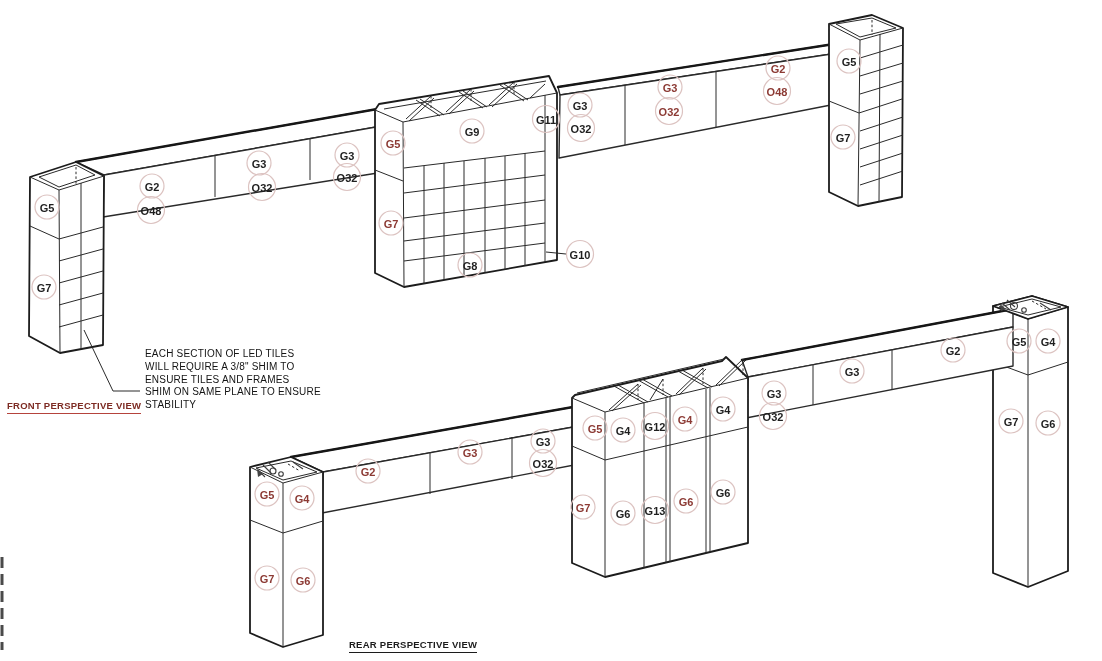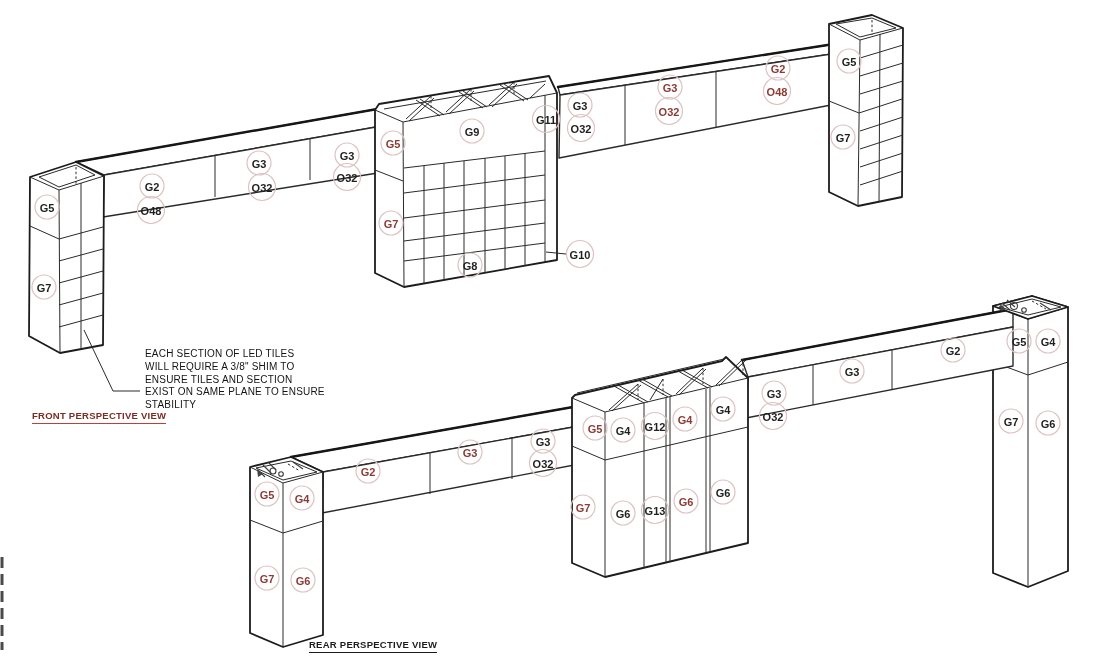--- a/index.html
+++ b/index.html
@@ -10,21 +10,21 @@
   .f  {fill:#ffffff;stroke:#2a2a2a;stroke-width:1.4;stroke-linejoin:round;}
   .fh {fill:#ffffff;stroke:#1c1c1c;stroke-width:1.8;stroke-linejoin:round;}
   .l  {fill:none;stroke:#2a2a2a;stroke-width:1;}
   .hl {fill:none;stroke:#161616;stroke-width:2.4;stroke-linecap:round;}
   .d  {fill:none;stroke:#2a2a2a;stroke-width:1;stroke-dasharray:2.5 2.2;}
   .scr{fill:none;stroke:#3c3c3c;stroke-width:1.1;}
   text.lbl{font:700 11px "Liberation Sans",sans-serif;text-anchor:middle;dominant-baseline:central;}
   
   .view-title{position:absolute;display:inline-block;font:700 9.5px "Liberation Sans",sans-serif;
               letter-spacing:.25px;padding-bottom:2px;border-bottom:1.5px solid #1c1c1c;white-space:nowrap;}
-  #front-title{left:7px;top:410px;margin-left:25px;}
+  #front-title{left:7px;top:400px;}
   #rear-title{left:309px;top:639px;color:#1c1c1c;}
   .annotation{position:absolute;left:145px;top:348px;font:400 10px "Liberation Sans",sans-serif;
               color:#141414;line-height:12.8px;letter-spacing:.2px;white-space:nowrap;}
 </style>
 </head>
 <body>
 
 <div class="stage">
 
 <svg class="draw" width="1102" height="661" viewBox="0 0 1102 661">
@@ -414,23 +414,23 @@
             <text x="1048" y="423.5" class="lbl" fill="#1f1f1f">G6</text>
           </g>
         </g>
   </g>
 
   <line x1="2" y1="557" x2="2" y2="650" stroke="#4a4a4a" stroke-width="3" stroke-dasharray="11 6"></line>
 </svg>
 
 <div class="view-title" id="front-title" style="color: rgb(125, 43, 35); border-bottom-color: rgb(181, 67, 60);">FRONT PERSPECTIVE VIEW</div>
 
-<div class="view-title" id="rear-title" style="color: rgb(28, 28, 28); border-bottom-color: rgb(28, 28, 28);">REAR PERSPECTIVE VIEW</div>
+<div class="view-title" id="rear-title" style="color: rgb(28, 28, 28); border-bottom-color: rgb(28, 28, 28); margin-left: 40px;">REAR PERSPECTIVE VIEW</div>
 
 <div class="annotation">
   <div>EACH SECTION OF LED TILES</div>
   <div>WILL REQUIRE A 3/8" SHIM TO</div>
-  <div>ENSURE TILES AND SECTION</div>
-  <div>EXIST ON SAME PLANE TO ENSURE</div>
+  <div>ENSURE TILES AND FRAMES</div>
+  <div>SHIM ON SAME PLANE TO ENSURE</div>
   <div>STABILITY</div>
 </div>
 
 </div>
 
 </body></html>

